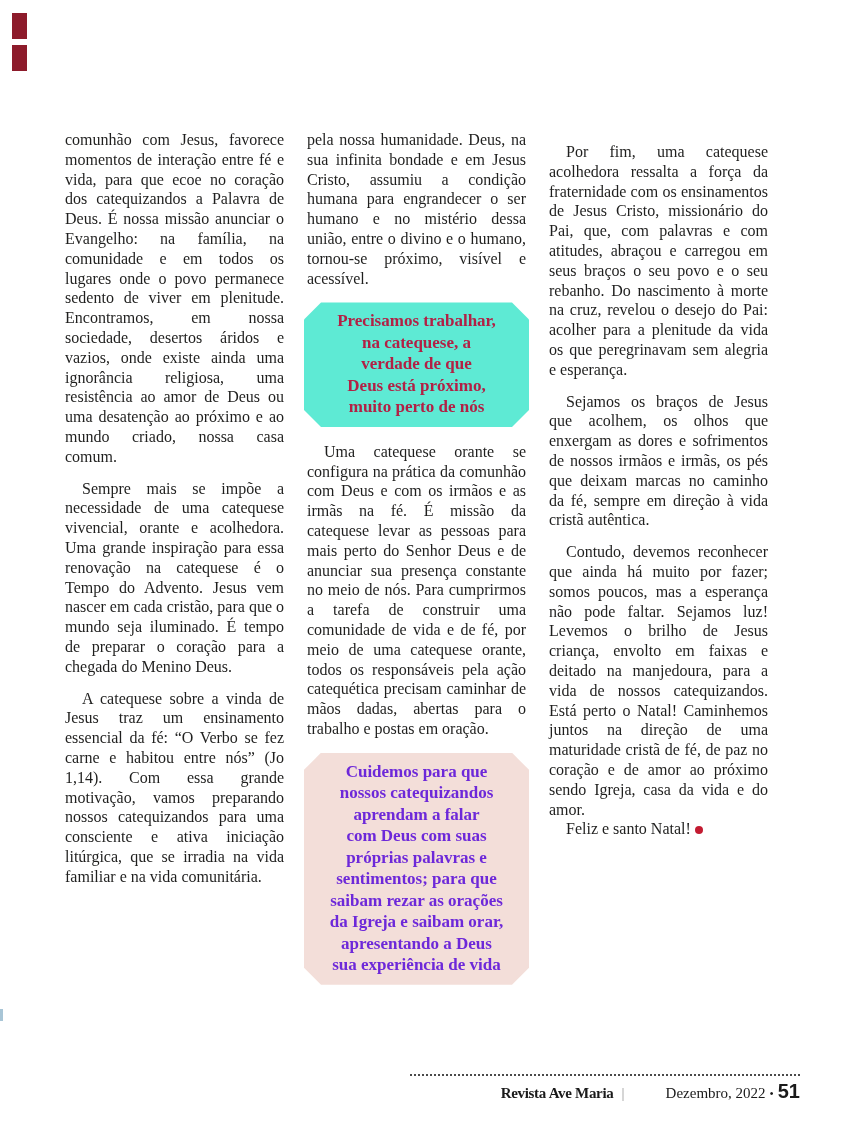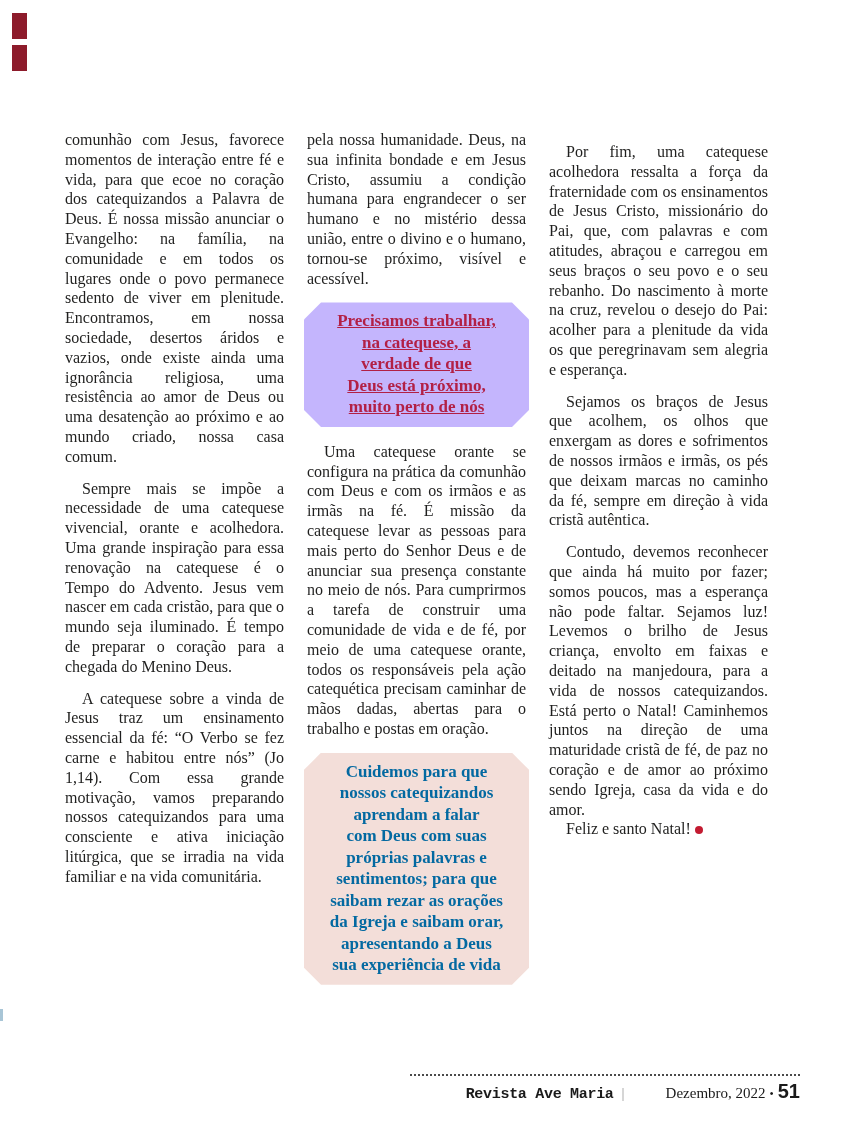--- a/index.html
+++ b/index.html
@@ -52,21 +52,21 @@
   
   .footer-rule{
     position:absolute;top:1074px;left:410px;width:390px;height:0;
     border-top:2px dotted #4a4a4a;
   }
   .footer{
     position:absolute;top:1082px;right:50px;
     text-align:right;white-space:nowrap;
     font-size:15px;line-height:18px;color:#1a1a1a;
   }
-  .footer .brand{font-family:Liberation Mono, monospace;font-weight:bold;letter-spacing:-0.3px;}
+  .footer .brand{font-family:Liberation Serif, serif;font-weight:bold;letter-spacing:-0.3px;}
   .footer .sep{color:#9a9a9a;padding:0 5px 0 8px;font-weight:normal;}
   .footer .issue{font-family:"Liberation Serif", serif;margin-left:36px;}
   .footer .bullet{padding:0 4px;font-size:12px;}
   .footer .pageno{font-family:"Liberation Sans", sans-serif;font-weight:bold;font-size:20px;}
 </style>
 </head>
 <body>
 
 <div class="page">
 
@@ -75,27 +75,27 @@
   <div class="left-artifact" style="background: rgb(168, 197, 214);"></div>
 
   <div class="col col1">
     <p>comunhão com Jesus, favorece momentos de interação entre fé e vida, para que ecoe no coração dos catequizandos a Palavra de Deus. É nossa missão anunciar o Evangelho: na família, na comunidade e em todos os lugares onde o povo permanece sedento de viver em plenitude. Encontramos, em nossa sociedade, desertos áridos e vazios, onde existe ainda uma ignorância religiosa, uma resistência ao amor de Deus ou uma desatenção ao próximo e ao mundo criado, nossa casa comum.</p>
     <p class="ind">Sempre mais se impõe a necessidade de uma catequese vivencial, orante e acolhedora. Uma grande inspiração para essa renovação na catequese é o Tempo do Advento. Jesus vem nascer em cada cristão, para que o mundo seja iluminado. É tempo de preparar o coração para a chegada do Menino Deus.</p>
     <p class="ind">A catequese sobre a vinda de Jesus traz um ensinamento essencial da fé: “O Verbo se fez carne e habitou entre nós” (Jo 1,14). Com essa grande motivação, vamos preparando nossos catequizandos para uma consciente e ativa iniciação litúrgica, que se irradia na vida familiar e na vida comunitária.</p>
   </div>
 
   <div class="col col2">
     <p>pela nossa humanidade. Deus, na sua infinita bondade e em Jesus Cristo, assumiu a condição humana para engrandecer o ser humano e no mistério dessa união, entre o divino e o humano, tornou-se próximo, visível e acessível.</p>
-    <div class="pullquote" style="background: #c4b5fd; color: rgb(178, 32, 69); text-decoration: underline;">Precisamos trabalhar,
+    <div class="pullquote" style="background: #5eead4; color: rgb(178, 32, 69);">Precisamos trabalhar,
 na catequese, a
 verdade de que
 Deus está próximo,
 muito perto de nós</div>
     <p class="ind">Uma catequese orante se configura na prática da comunhão com Deus e com os irmãos e as irmãs na fé. É missão da catequese levar as pessoas para mais perto do Senhor Deus e de anunciar sua presença constante no meio de nós. Para cumprirmos a tarefa de construir uma comunidade de vida e de fé, por meio de uma catequese orante, todos os responsáveis pela ação catequética precisam caminhar de mãos dadas, abertas para o trabalho e postas em oração.</p>
-    <div class="pullquote" style="background: rgb(243, 222, 217); color: #0369a1;">Cuidemos para que
+    <div class="pullquote" style="background: rgb(243, 222, 217); color: #6d28d9;">Cuidemos para que
 nossos catequizandos
 aprendam a falar
 com Deus com suas
 próprias palavras e
 sentimentos; para que
 saibam rezar as orações
 da Igreja e saibam orar,
 apresentando a Deus
 sua experiência de vida</div>
   </div>

